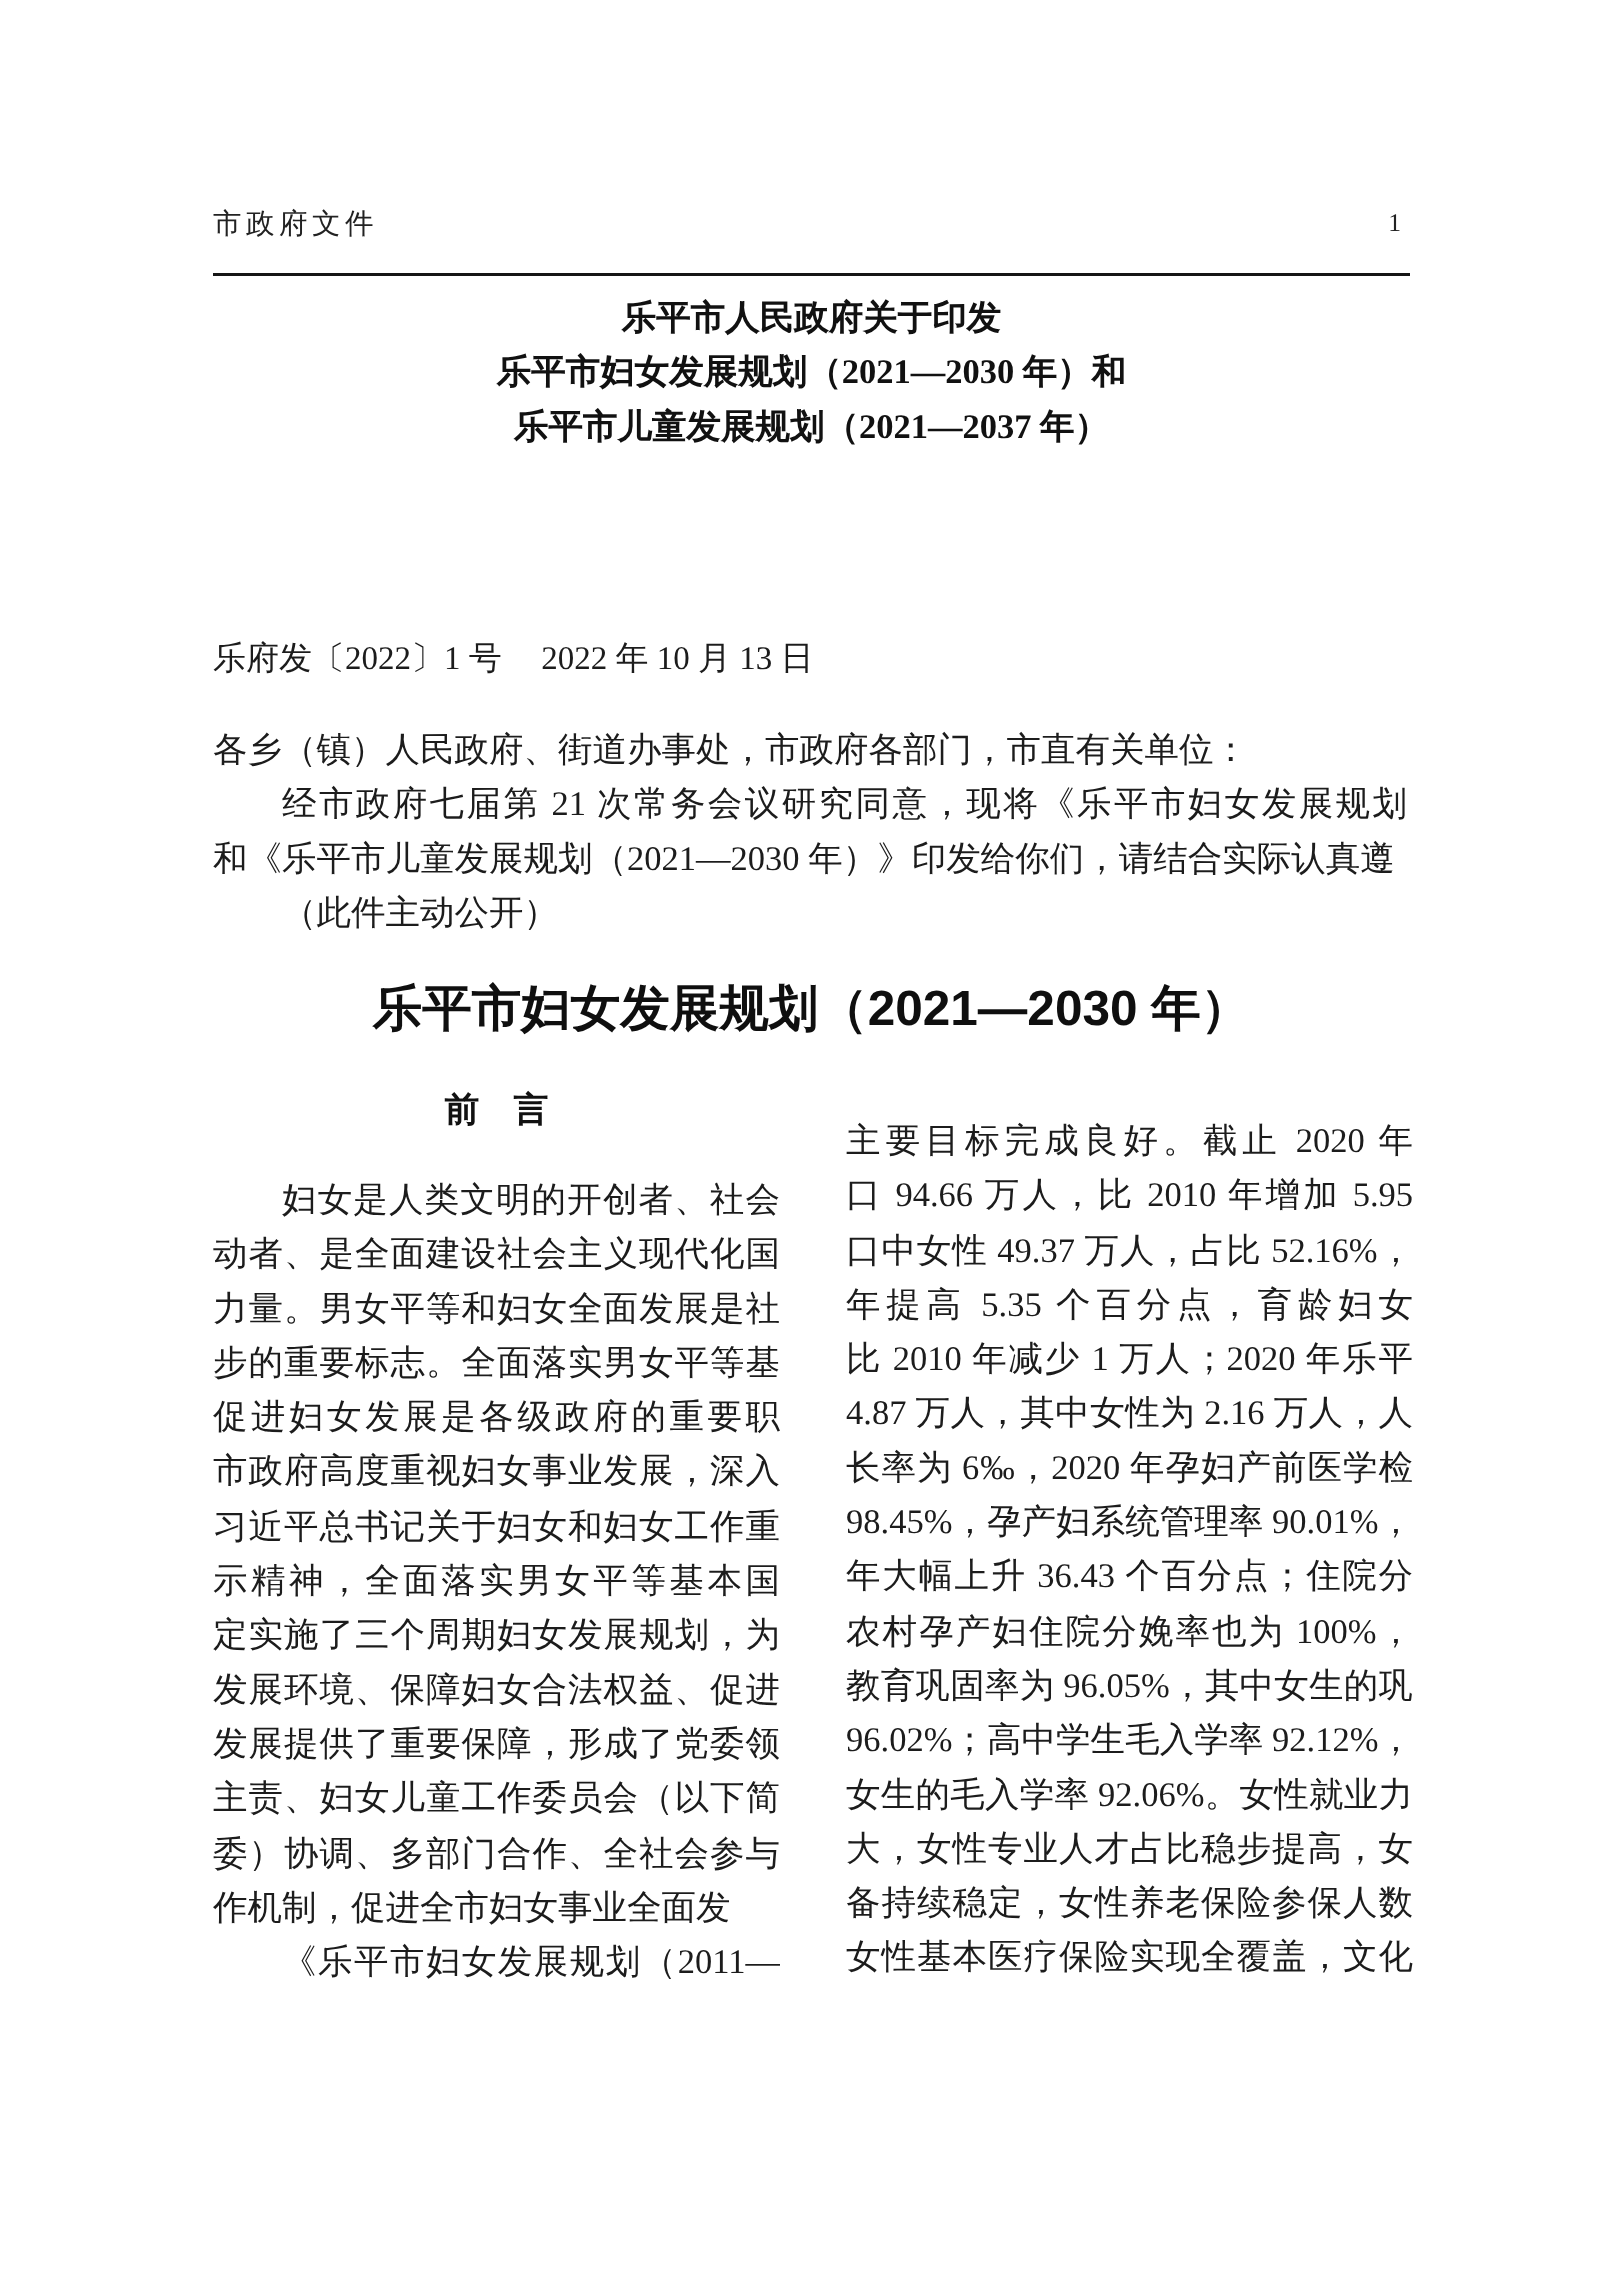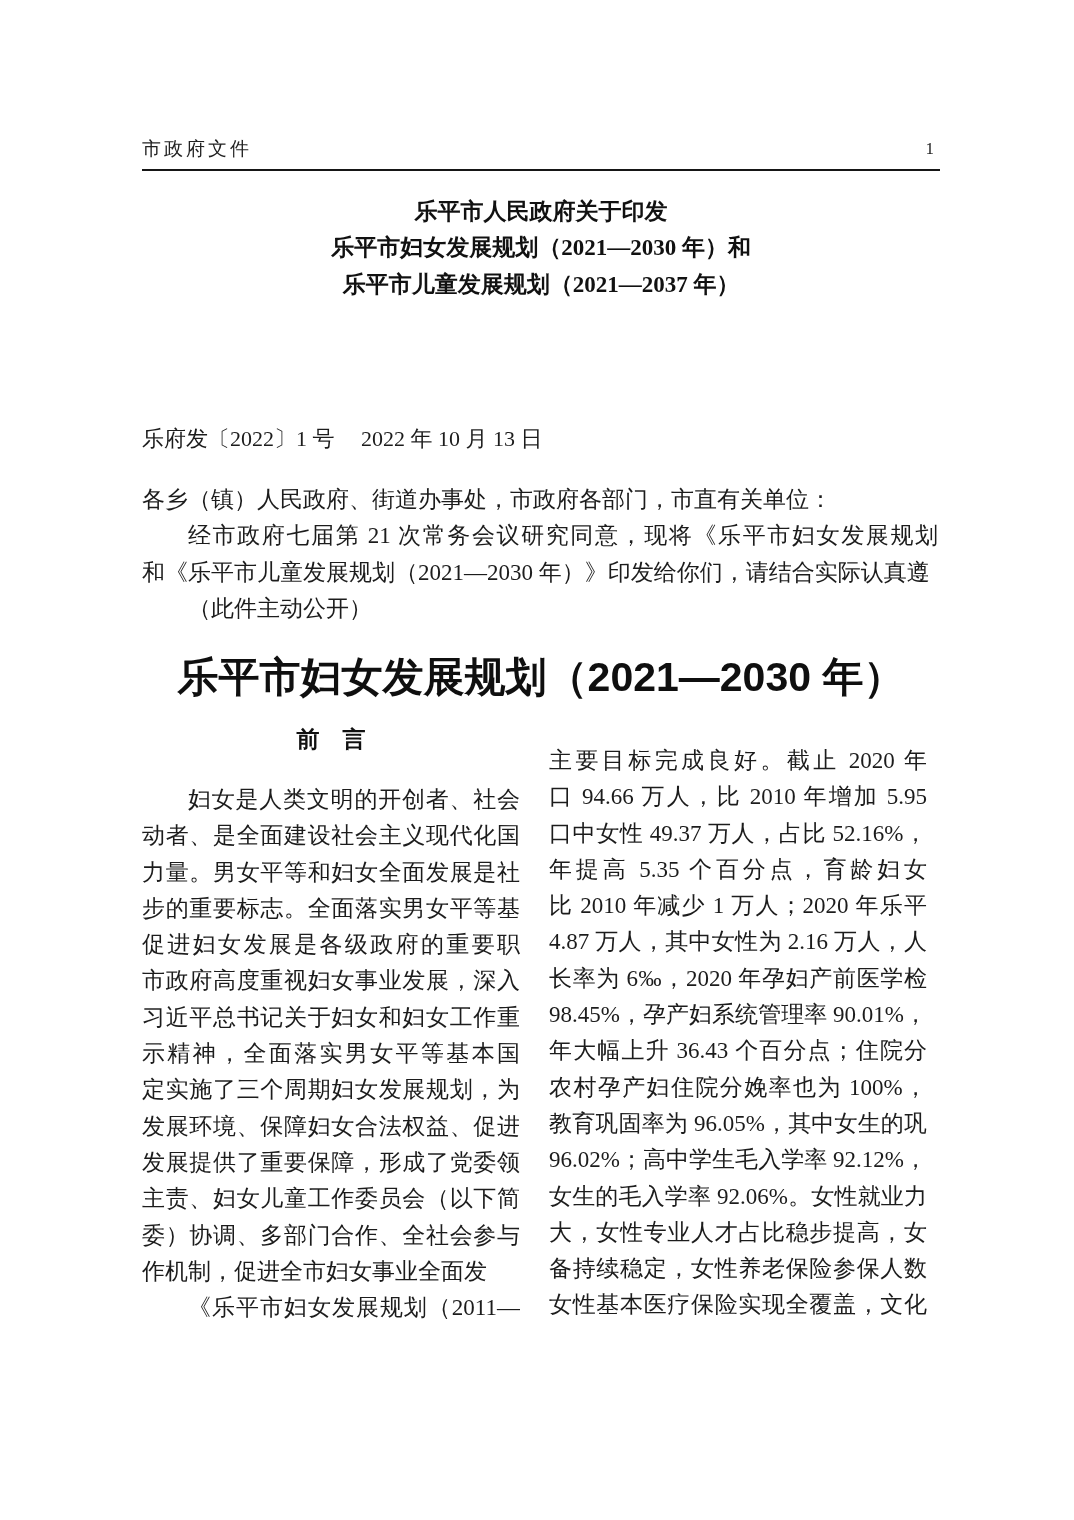--- a/index.html
+++ b/index.html
@@ -10,21 +10,21 @@
     color: #1c1c1c;
     position: relative;
     overflow: hidden;
   }
   .page { position: absolute; inset: 0; background: #ffffff; }
 
   .header-row {
     position: absolute; left: 142px; width: 798px; top: 136px;
     display: flex; justify-content: space-between; align-items: center;
     border-bottom: 2px solid #161616;
-    padding-bottom: 7px;
+    padding-bottom: 20px;
     gap: 48px;
   }
   .doc-type {
     font-size: 19px; letter-spacing: 3px; color: #222;
     font-family: "Liberation Serif", "DejaVu Serif", serif;
   }
   .page-num { font-size: 17px; color: #222; padding-right: 6px; }
 
   .title-block {
     position: absolute; left: 142px; width: 798px; top: 194px;
@@ -39,28 +39,28 @@
   }
   .doc-line .gap { display: inline-block; width: 1.2em; }
 
   .intro {
     position: absolute; left: 142px; width: 796px; top: 482px;
     font-size: 21.5px; line-height: 35.5px;
   }
 
   .section-title {
     position: absolute; left: 142px; width: 798px; top: 650px;
-    text-align: center; font-weight: bold; font-size: 41px;
+    text-align: center; font-weight: bold; font-size: 33px;
     font-family: "Liberation Sans", "DejaVu Sans", sans-serif;
     color: #0f0f0f;
   }
 
   .columns {
     position: absolute; left: 142px; width: 800px; top: 722px;
-    display: flex; gap: 29px;
+    display: flex; gap: 44px;
   }
   .col { width: 378px; }
   .col-right { padding-top: 21px; }
 
   .preface-heading {
     text-align: center; font-weight: bold; font-size: 23px;
     font-family: "Liberation Sans", "DejaVu Sans", sans-serif;
     line-height: 26px; padding-top: 4px; margin-bottom: 30px;
     color: #111;
   }

